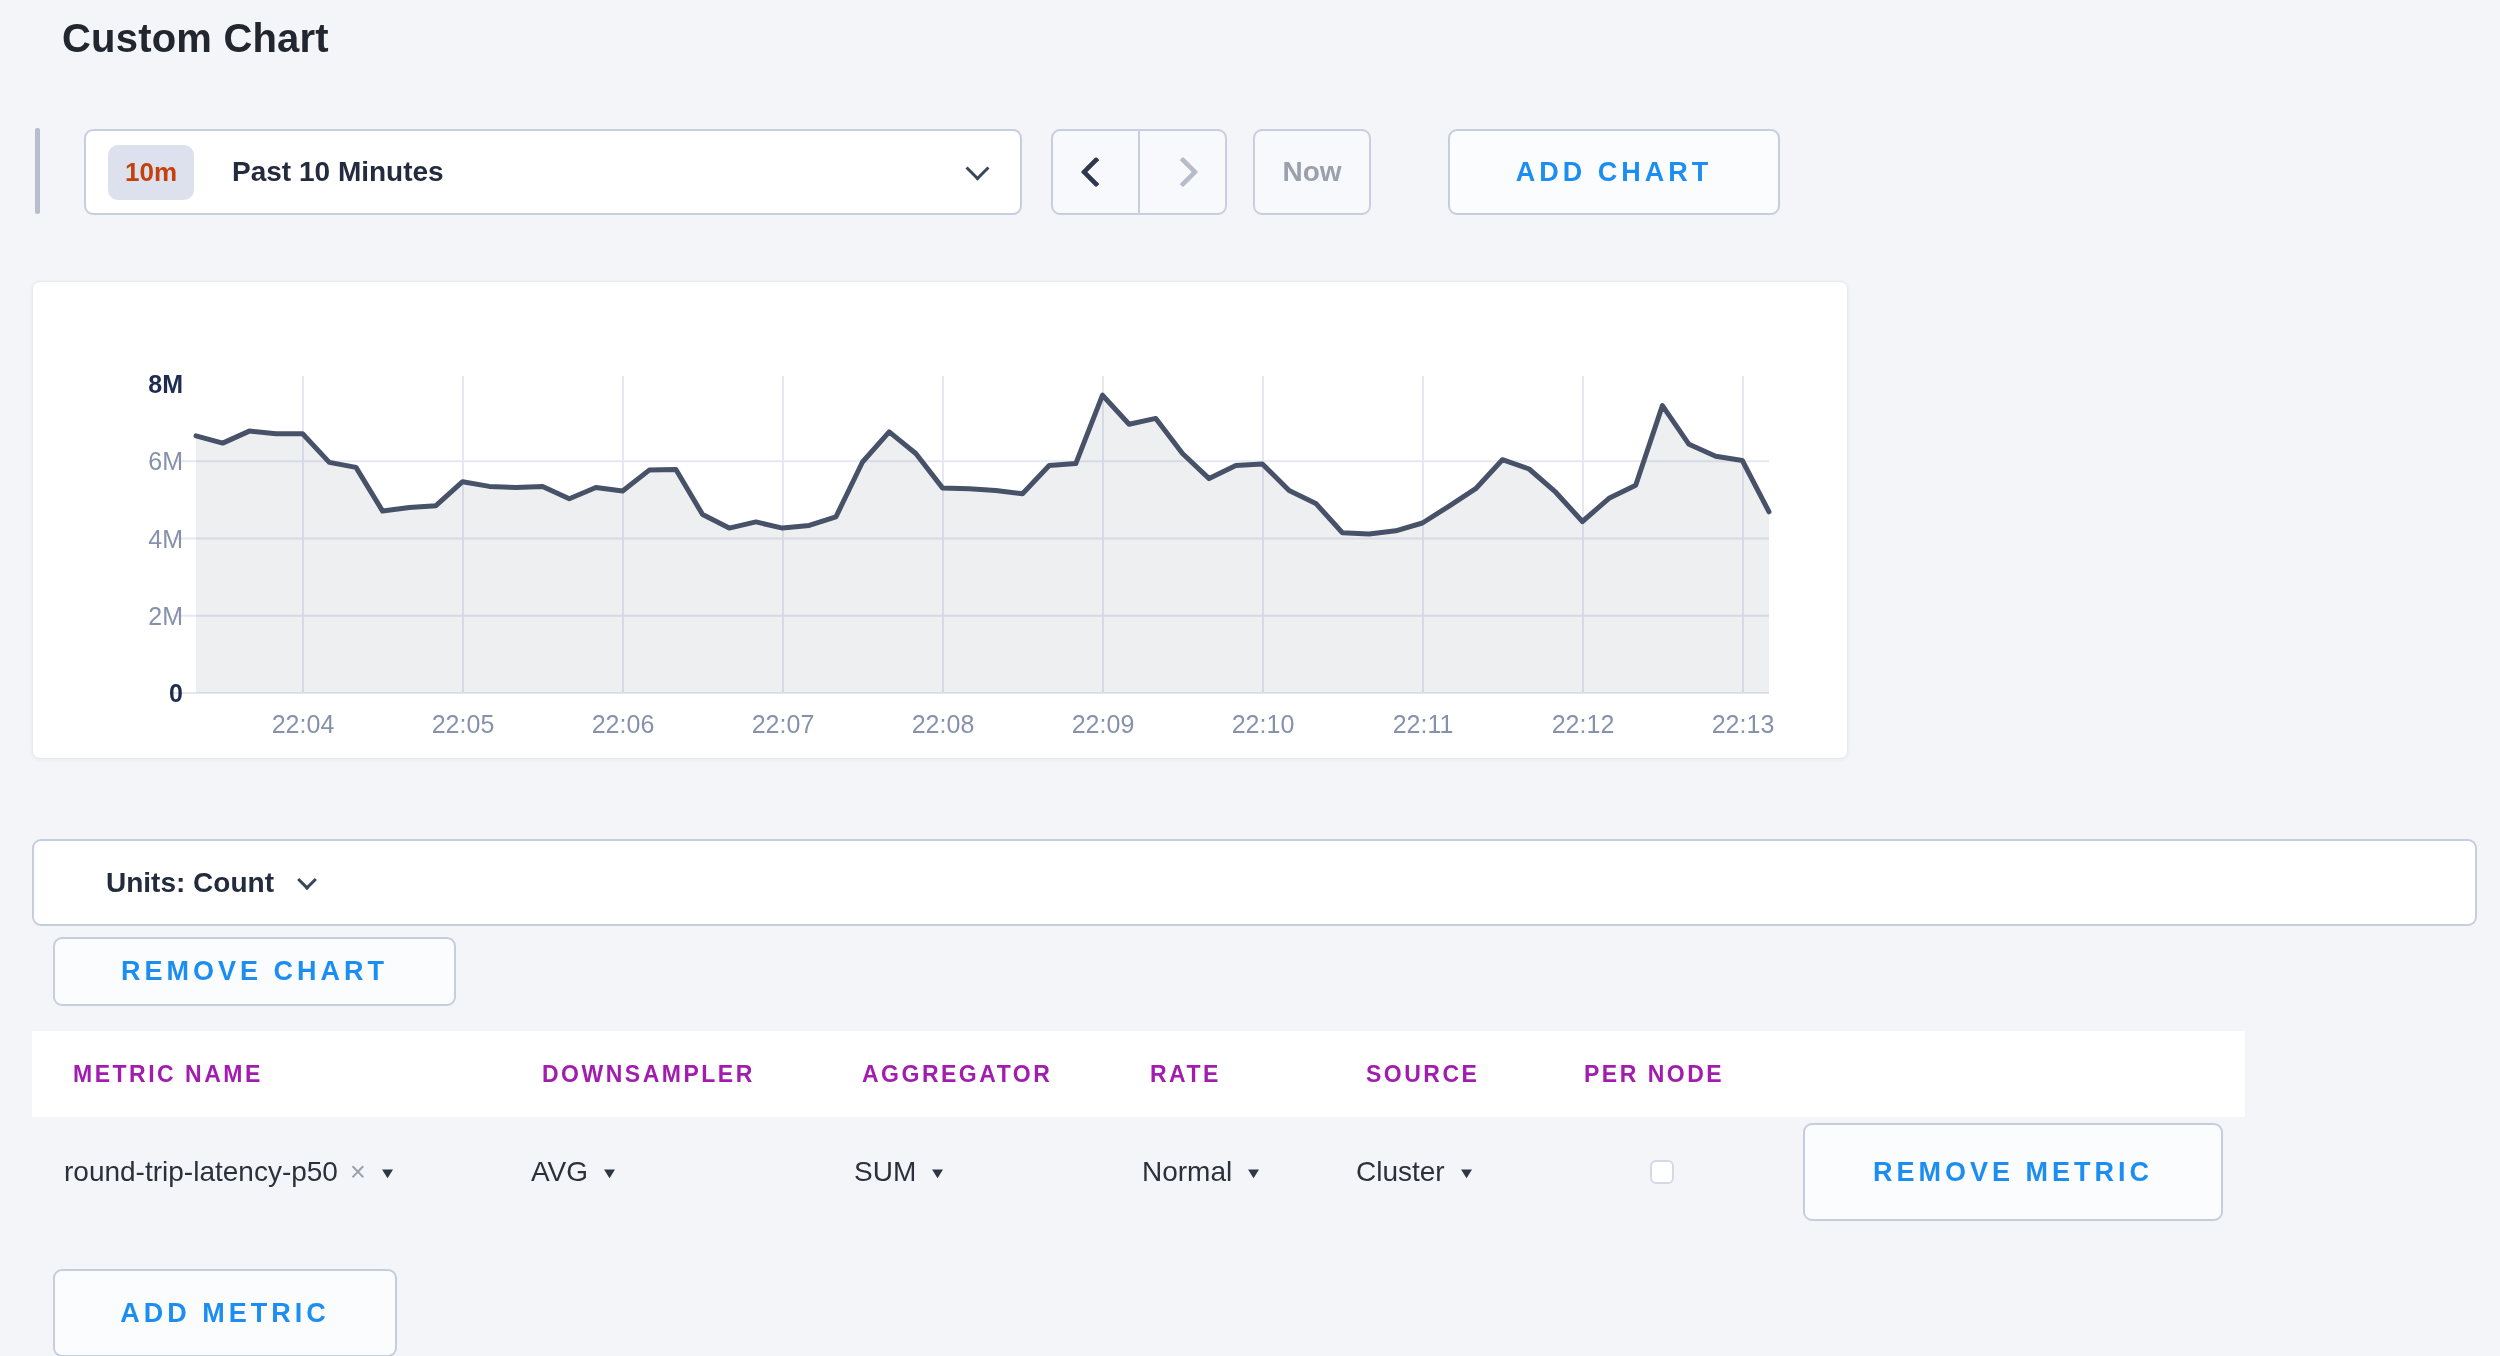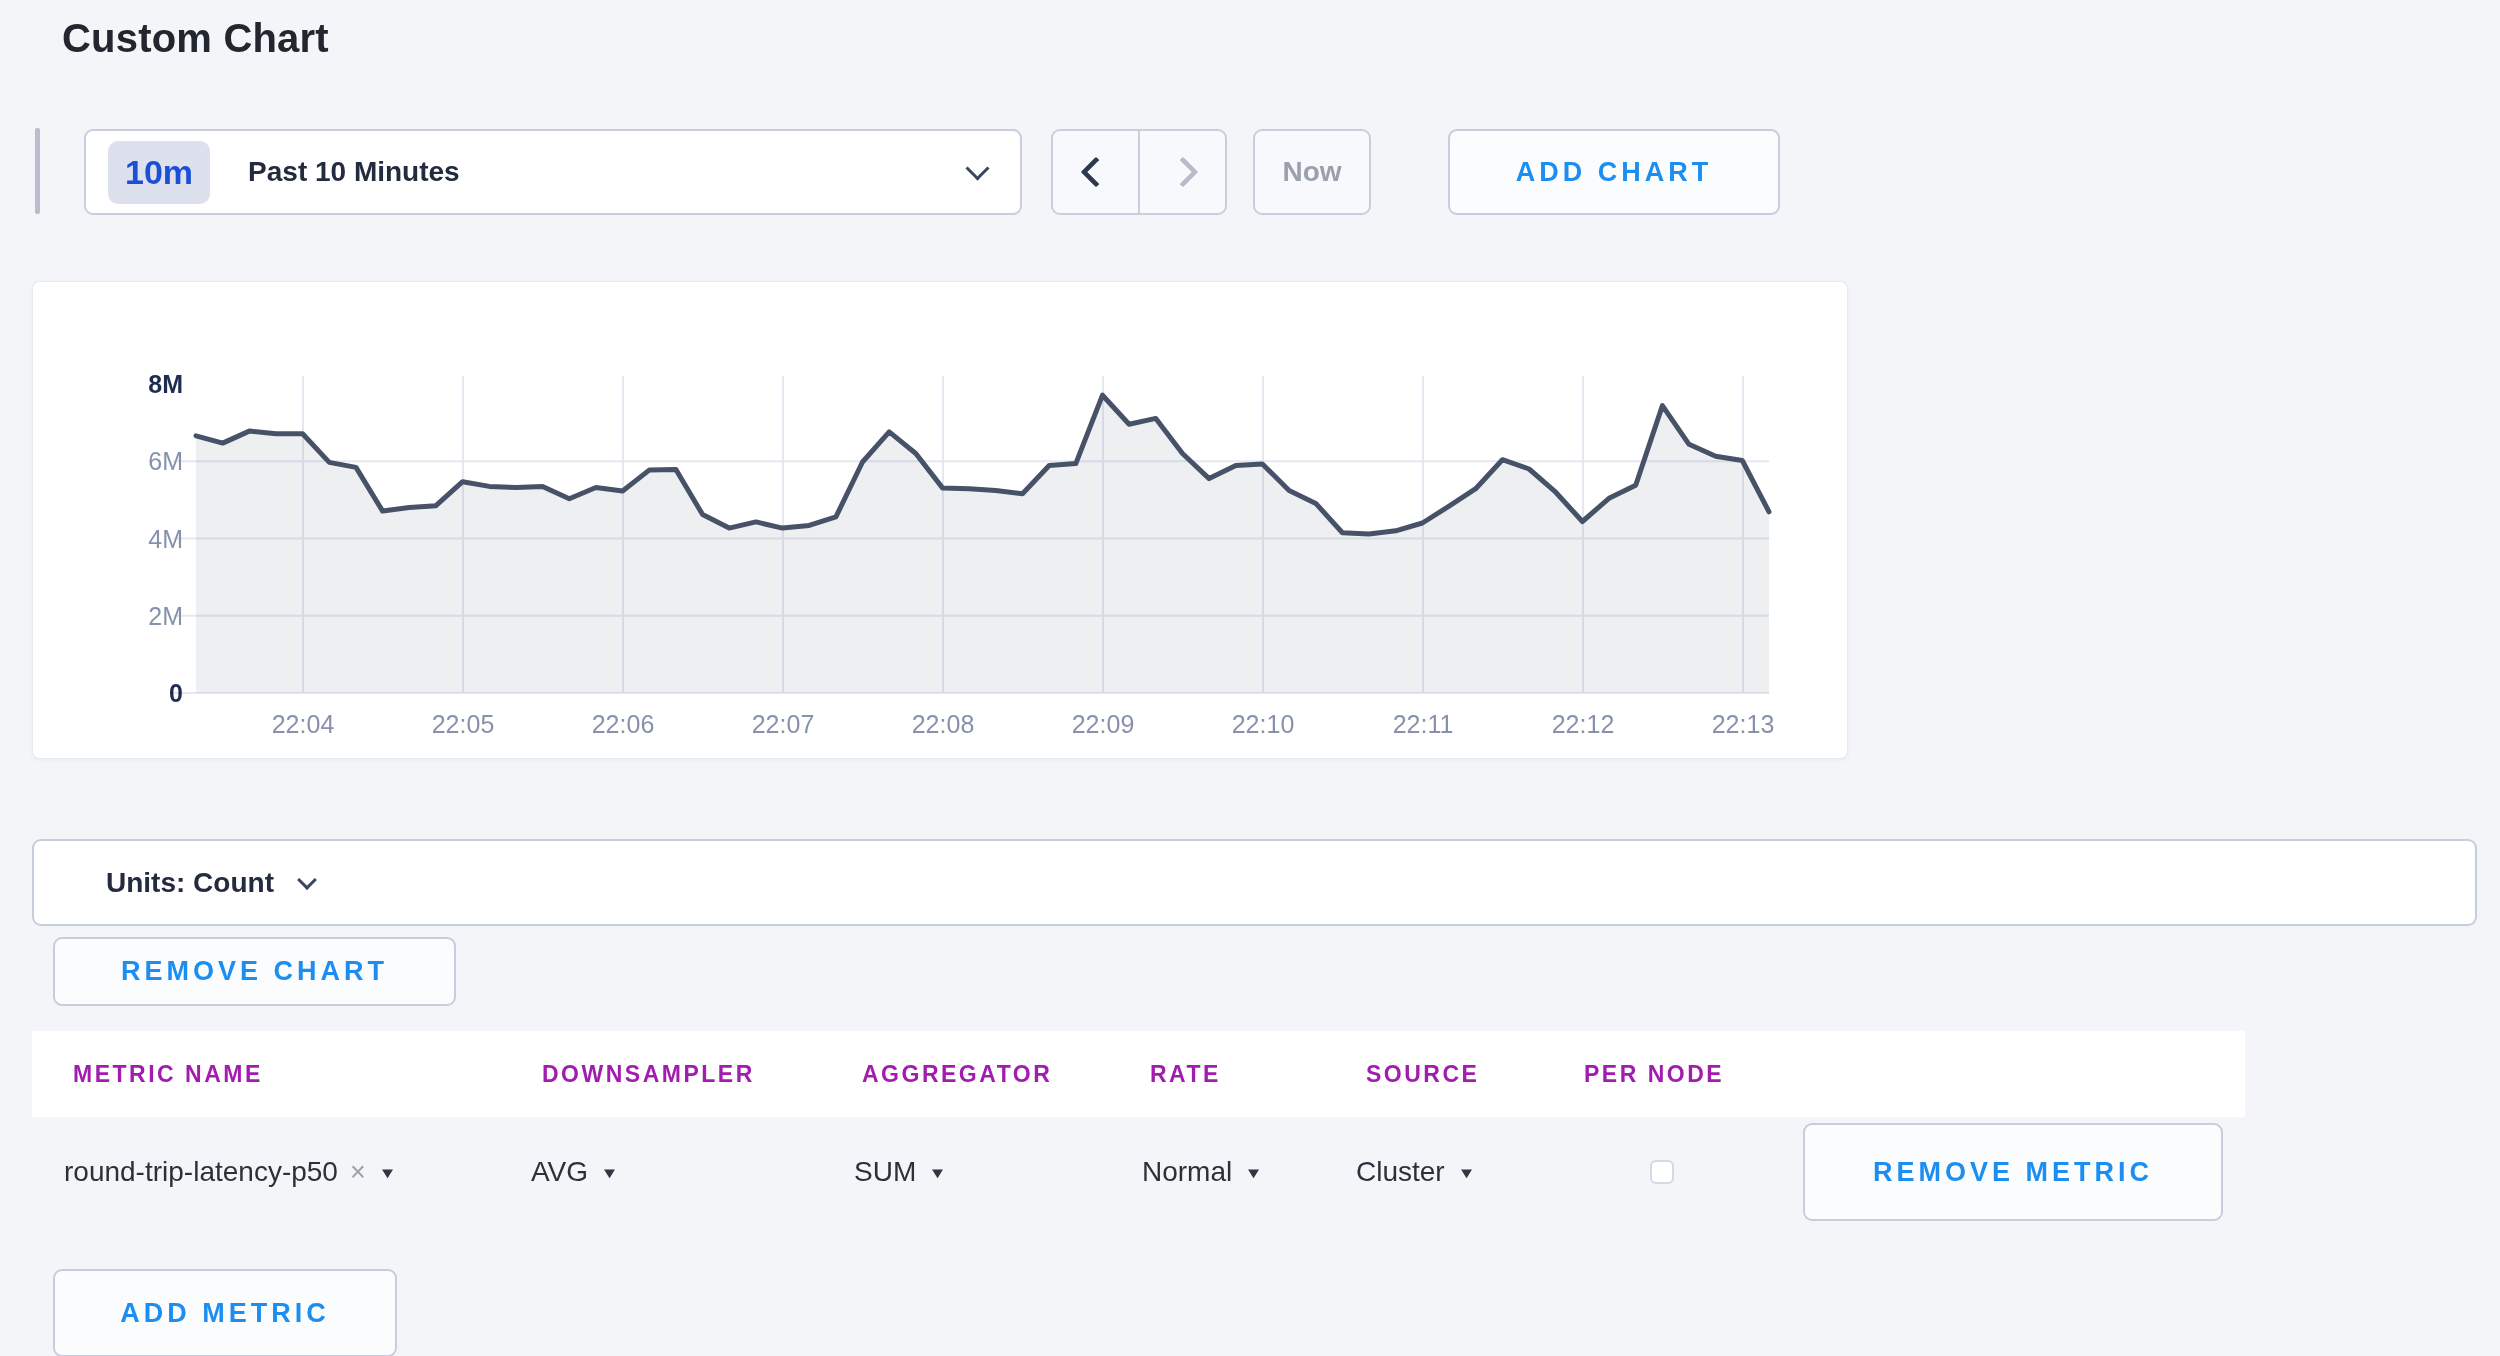--- a/index.html
+++ b/index.html
@@ -15,21 +15,21 @@
     left:38px;top:16px;font-size:40px;font-weight:700;color:#22272f;letter-spacing:.2px;margin-left:24px;
   }
   
   .accent-bar{left:35px;top:128px;width:5px;height:86px;background:#b7bdcd;border-radius:2px;}
   .time-selector{
     left:84px;top:129px;width:938px;height:86px;background:#ffffff;
     border:2px solid #c9cede;border-radius:9px;box-sizing:border-box;
     display:flex;align-items:center;padding:0 34px 0 22px;cursor:pointer;
   }
   .time-badge{
-    background:#dde1ee;color:#1d4ed8;font-weight:700;font-size:34px;
+    background:#dde1ee;color:#c2410c;font-weight:700;font-size:26px;
     padding:12px 17px;border-radius:10px;
   }
   .time-label{margin-left:38px;font-size:28px;font-weight:700;color:#232b3e;}
   .spacer{flex:1;}
   .chev{display:inline-block;box-sizing:border-box;}
   .chev-down{
     width:17px;height:17px;border-right:3px solid #3a465e;border-bottom:3px solid #3a465e;
     transform:rotate(45deg);margin-top:-8px;
   }
   .arrow-group{

